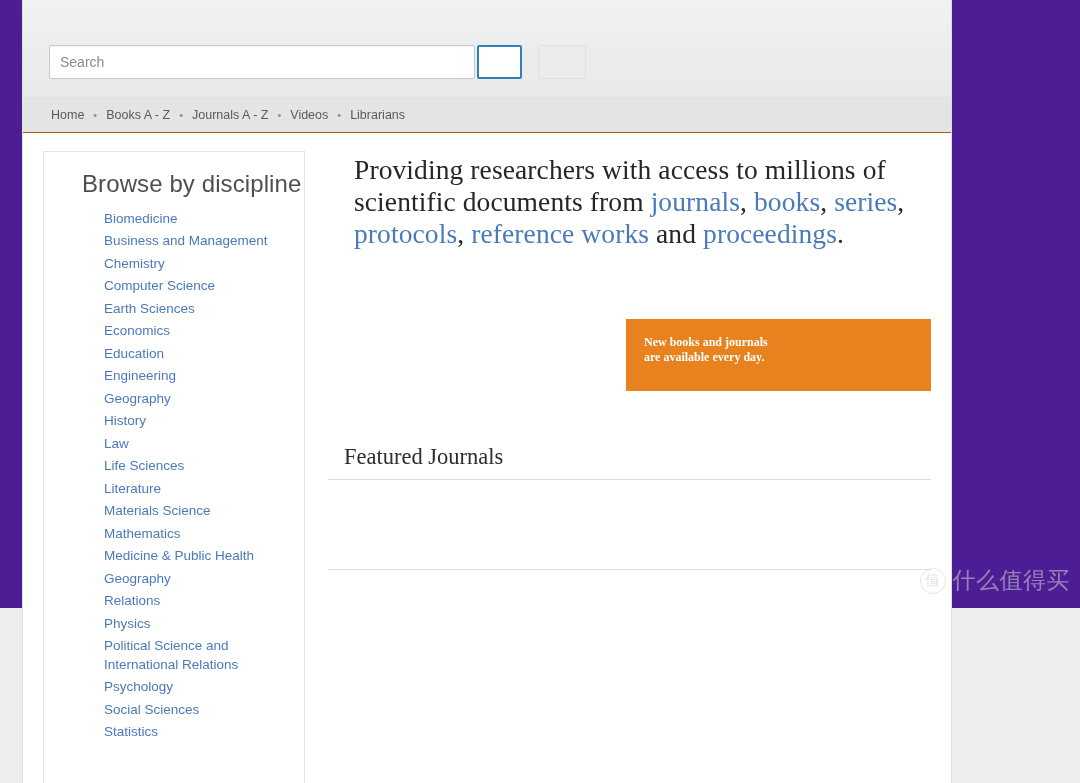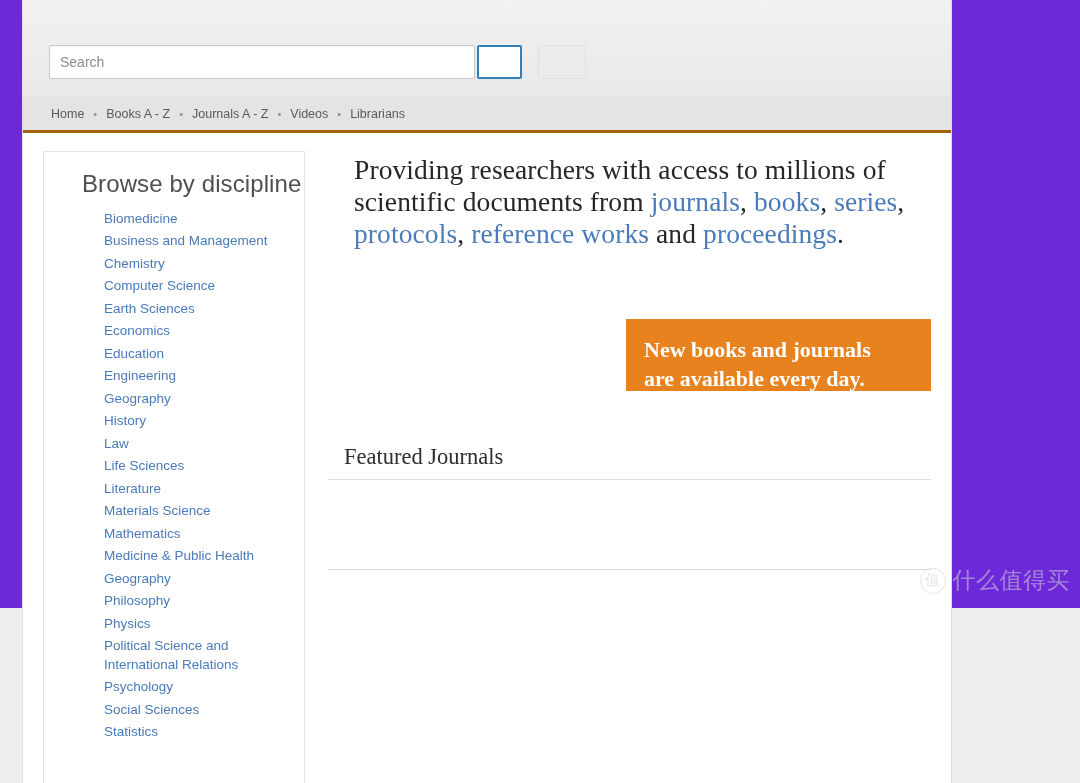--- a/index.html
+++ b/index.html
@@ -14,21 +14,21 @@
     background: #ededed;
     font-family: "Liberation Sans", sans-serif;
     -webkit-font-smoothing: antialiased;
   }
 
   
   #page-root {
     position: relative;
     width: 1080px;
     height: 608px;
-    background: #6d28d9;
+    background: #4c1d95;
   }
 
   .site {
     position: absolute;
     left: 22px;
     top: 0;
     width: 930px;
     height: 783px;
     background: #ffffff;
     border-left: 1px solid #e0e0e0;
@@ -84,21 +84,21 @@
     background: #ececec;
     border: 1px solid #e0e0e0;
     border-radius: 3px;
     cursor: pointer;
   }
 
   
   .nav {
     height: 35px;
     background: #e4e4e4;
-    border-bottom: 3px solid #a16207;
+    border-bottom: 1px solid #a16207;
     display: flex;
     align-items: center;
     padding-left: 28px;
     text-align: center;
   }
   .nav a {
     font-size: 12.5px;
     color: #5a5a5a;
     text-decoration: none;
     white-space: nowrap;
@@ -163,21 +163,21 @@
   .hero a { color: #4a7ab9; text-decoration: none; }
 
   .promo {
     margin: 68px 0 0 auto;
     width: 305px;
     height: 72px;
     background: #e8821e;
     color: #ffffff;
     font-family: "Liberation Serif", serif;
     font-weight: bold;
-    font-size: 22px;
+    font-size: 12px;
     line-height: 1.32;
     padding: 16px 0 0 18px;
   }
 
   .section { margin-top: 41px; }
   .section:first-of-type { margin-top: 53px; }
   .section h3 {
     font-family: "Liberation Serif", serif;
     font-size: 22.5px;
     font-weight: normal;
@@ -296,21 +296,21 @@
           <li>
               <a href="#">Mathematics</a>
             </li>
           <li>
               <a href="#">Medicine &amp; Public Health</a>
             </li>
           <li>
               <a href="#">Geography</a>
             </li>
           <li>
-              <a href="#">Philosophy</a>
+              <a href="#">Relations</a>
             </li>
           <li>
               <a href="#">Physics</a>
             </li>
           <li>
               <a href="#">Political Science and International Relations</a>
             </li>
           <li>
               <a href="#">Psychology</a>
             </li>

